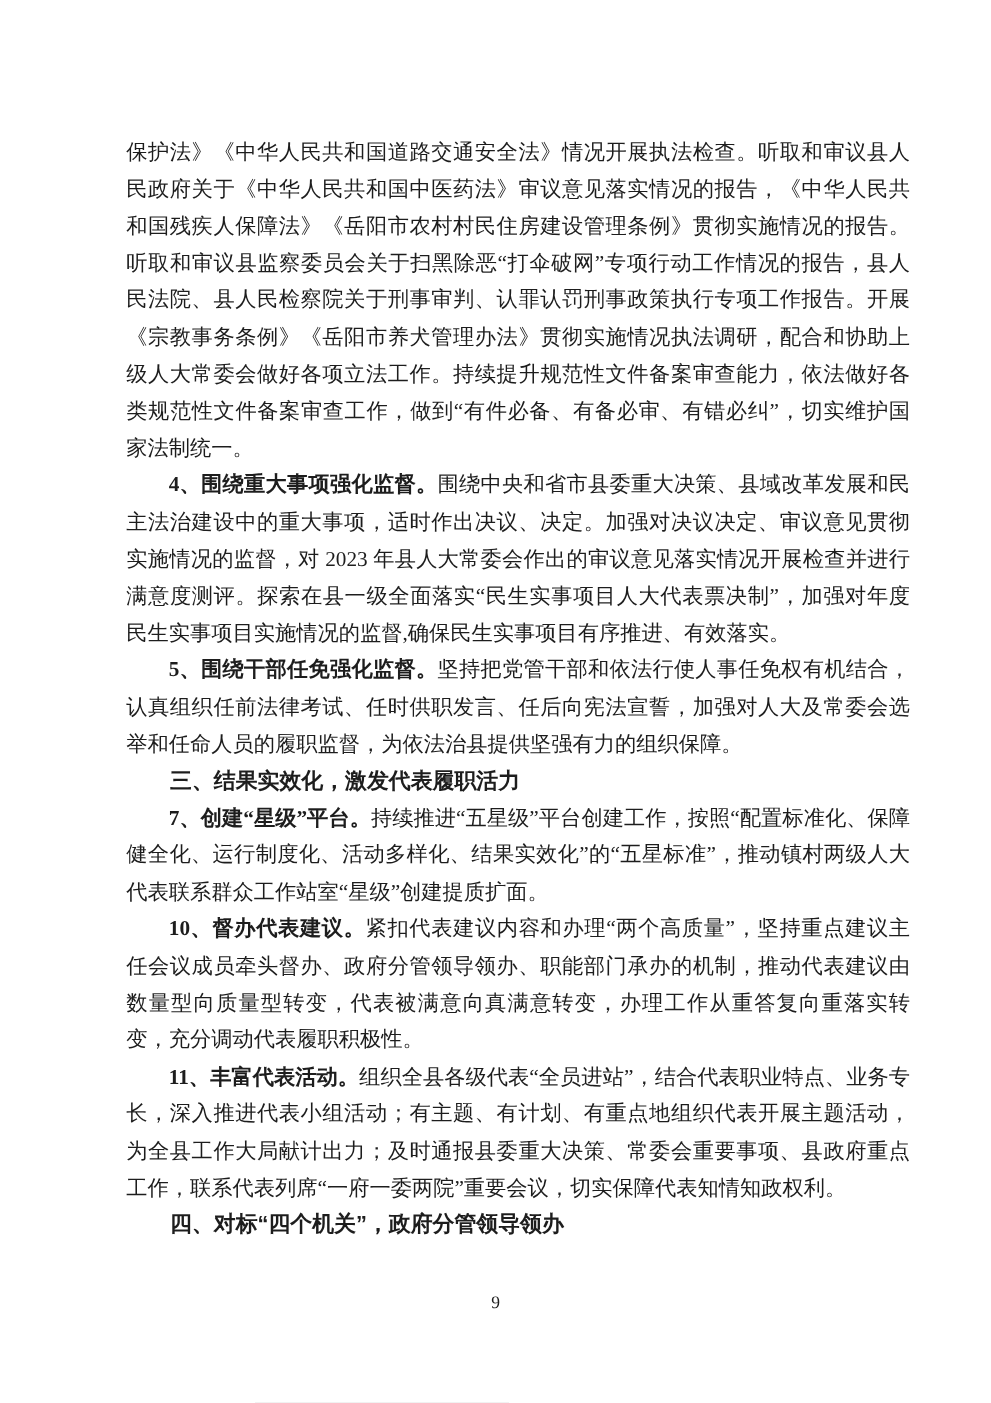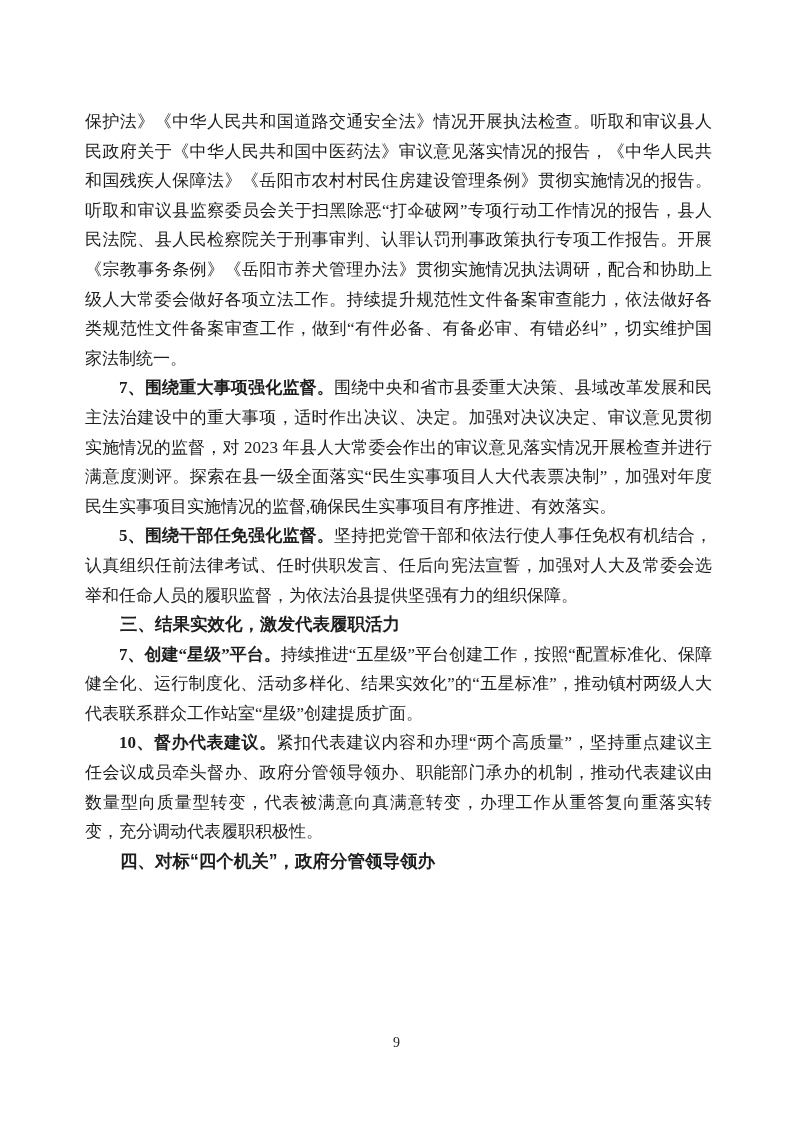--- a/index.html
+++ b/index.html
@@ -12,21 +12,21 @@
     width: 793px;
     height: 1122px;
     margin: 0 auto;
     background: #ffffff;
     overflow: hidden;
     font-family: "Liberation Serif", "DejaVu Serif", serif;
     color: #1d1d1d;
   }
   .content {
     position: absolute;
-    left: 85px;
+    left: 101px;
     top: 107px;
     width: 627px;
     font-size: 17px;
     line-height: 29.6px;
     text-align: justify;
     text-justify: inter-ideograph;
   }
   .content p {
     margin: 0;
     padding: 0;
@@ -58,29 +58,30 @@
   }
 </style>
 </head>
 <body>
 
 <div class="page">
   <div class="content">
 
     <p><span>保护法》《中华人民共和国道路交通安全法》情况开展执法检查。听取和审议县人民政府关于《中华人民共和国中医药法》审议意见落实情况的报告，《中华人民共和国残疾人保障法》《岳阳市农村村民住房建设管理条例》贯彻实施情况的报告。听取和审议县监察委员会关于扫黑除恶“打伞破网”专项行动工作情况的报告，县人民法院、县人民检察院关于刑事审判、认罪认罚刑事政策执行专项工作报告。开展《宗教事务条例》《岳阳市养犬管理办法》贯彻实施情况执法调研，配合和协助上级人大常委会做好各项立法工作。持续提升规范性文件备案审查能力，依法做好各类规范性文件备案审查工作，做到“有件必备、有备必审、有错必纠”，切实维护国家法制统一。</span></p>
 
-    <p class="indent"><span class="lead">7、围绕重大事项强化监督。</span><span>围绕中央和省市县委重大决策、县域改革发展和民主法治建设中的重大事项，适时作出决议、决定。加强对决议决定、审议意见贯彻实施情况的监督，对 2023 年县人大常委会作出的审议意见落实情况开展检查并进行满意度测评。探索在县一级全面落实“民生实事项目人大代表票决制”，加强对年度民生实事项目实施情况的监督,确保民生实事项目有序推进、有效落实。</span></p>
+    <p class="indent"><span class="lead">4、围绕重大事项强化监督。</span><span>围绕中央和省市县委重大决策、县域改革发展和民主法治建设中的重大事项，适时作出决议、决定。加强对决议决定、审议意见贯彻实施情况的监督，对 2023 年县人大常委会作出的审议意见落实情况开展检查并进行满意度测评。探索在县一级全面落实“民生实事项目人大代表票决制”，加强对年度民生实事项目实施情况的监督,确保民生实事项目有序推进、有效落实。</span></p>
 
     <p class="indent"><span class="lead">5、围绕干部任免强化监督。</span><span>坚持把党管干部和依法行使人事任免权有机结合，认真组织任前法律考试、任时供职发言、任后向宪法宣誓，加强对人大及常委会选举和任命人员的履职监督，为依法治县提供坚强有力的组织保障。</span></p>
 
     <h3 class="section-heading">三、结果实效化，激发代表履职活力</h3>
 
     <p class="indent"><span class="lead">7、创建“星级”平台。</span><span>持续推进“五星级”平台创建工作，按照“配置标准化、保障健全化、运行制度化、活动多样化、结果实效化”的“五星标准”，推动镇村两级人大代表联系群众工作站室“星级”创建提质扩面。</span></p>
 
     <p class="indent"><span class="lead">10、督办代表建议。</span><span>紧扣代表建议内容和办理“两个高质量”，坚持重点建议主任会议成员牵头督办、政府分管领导领办、职能部门承办的机制，推动代表建议由数量型向质量型转变，代表被满意向真满意转变，办理工作从重答复向重落实转变，充分调动代表履职积极性。</span></p>
 
+    <p class="indent"><span class="lead">11、丰富代表活动。</span><span>组织全县各级代表“全员进站”，结合代表职业特点、业务专长，深入推进代表小组活动；有主题、有计划、有重点地组织代表开展主题活动，为全县工作大局献计出力；及时通报县委重大决策、常委会重要事项、县政府重点工作，联系代表列席“一府一委两院”重要会议，切实保障代表知情知政权利。</span></p>
 
     <h3 class="section-heading">四、对标“四个机关”，政府分管领导领办</h3>
 
   </div>
 
   <div class="footer">9</div>
 </div>
 
 </body></html>

